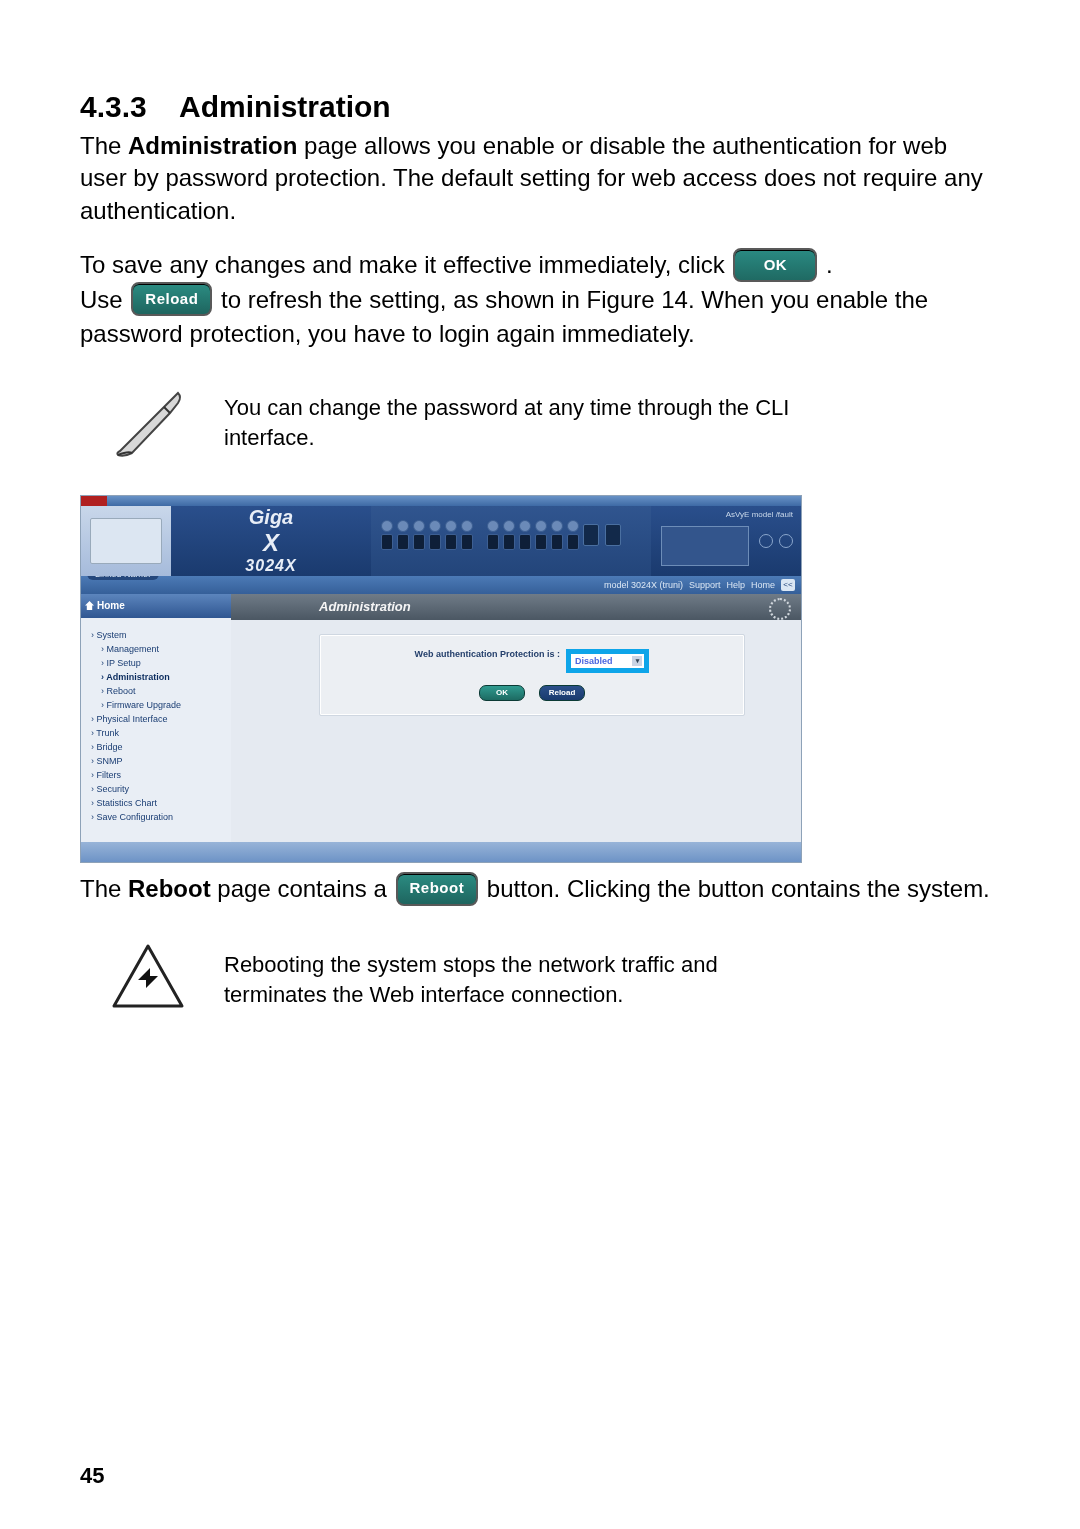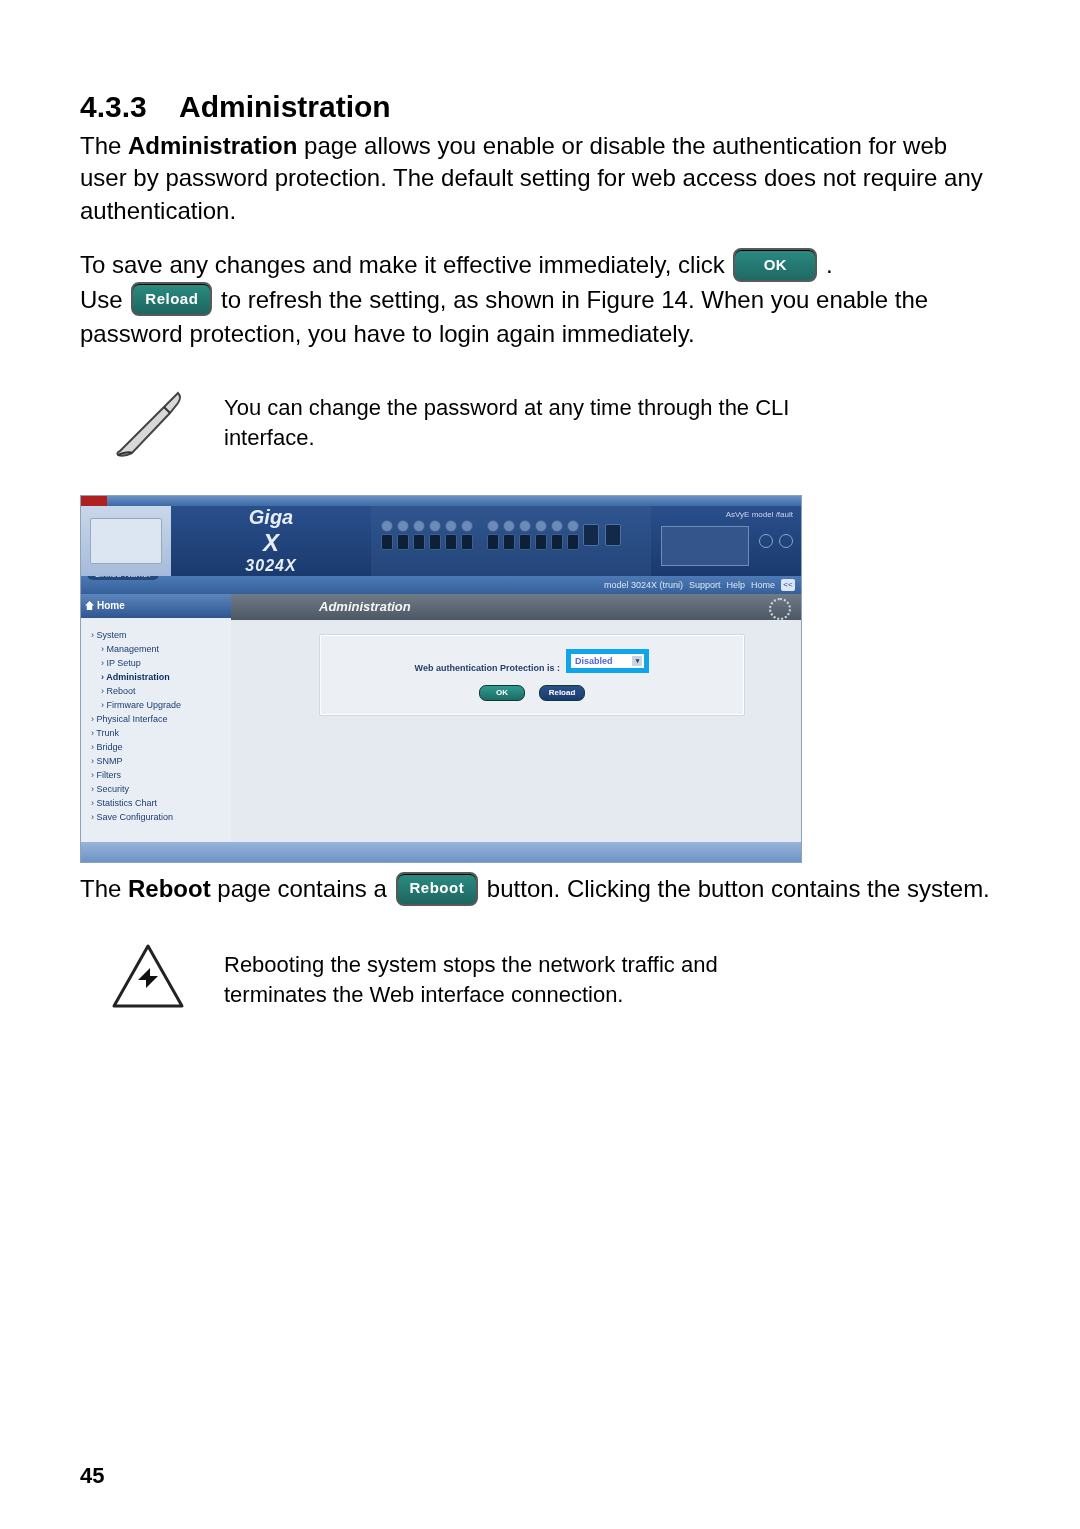--- a/index.html
+++ b/index.html
@@ -191,21 +191,21 @@
     border:2px dotted #d0d6dc; border-radius:50%;
   }
   .fig-card {
     margin:14px 56px 0 88px;
     background:#eceff3;
     border:1px solid #cfd7e1;
     border-radius:2px;
     padding:14px 12px 14px 12px;
     box-shadow: inset 0 0 0 1px #fff;
   }
-  .fig-row { display:flex; justify-content:center; align-items:flex-end; gap:6px; color:#25406c; font-size:9px; font-weight:bold;}
+  .fig-row { display:flex; justify-content:center; align-items:flex-start; gap:6px; color:#25406c; font-size:9px; font-weight:bold;}
   .fig-select {
     height:14px; min-width:56px; background:#fff; border:5px solid #0ea5e9; color:#4c66e0;
     font-size:9px; display:flex; align-items:center; justify-content:space-between; padding:0 2px 0 4px;gap:16px;
   }
   .fig-select .arrow { width:10px; height:10px; background:#c9d4e4; display:flex; align-items:center; justify-content:center; font-size:7px; color:#345; margin-left:4px;}
   .fig-btnrow { display:flex; justify-content:center; gap:14px; margin-top:12px;}
   .fig-btn {
     min-width:44px; height:14px; border-radius:7px;
     display:flex; align-items:center; justify-content:center;
     color:#fff; font-size:8px; font-weight:bold;

